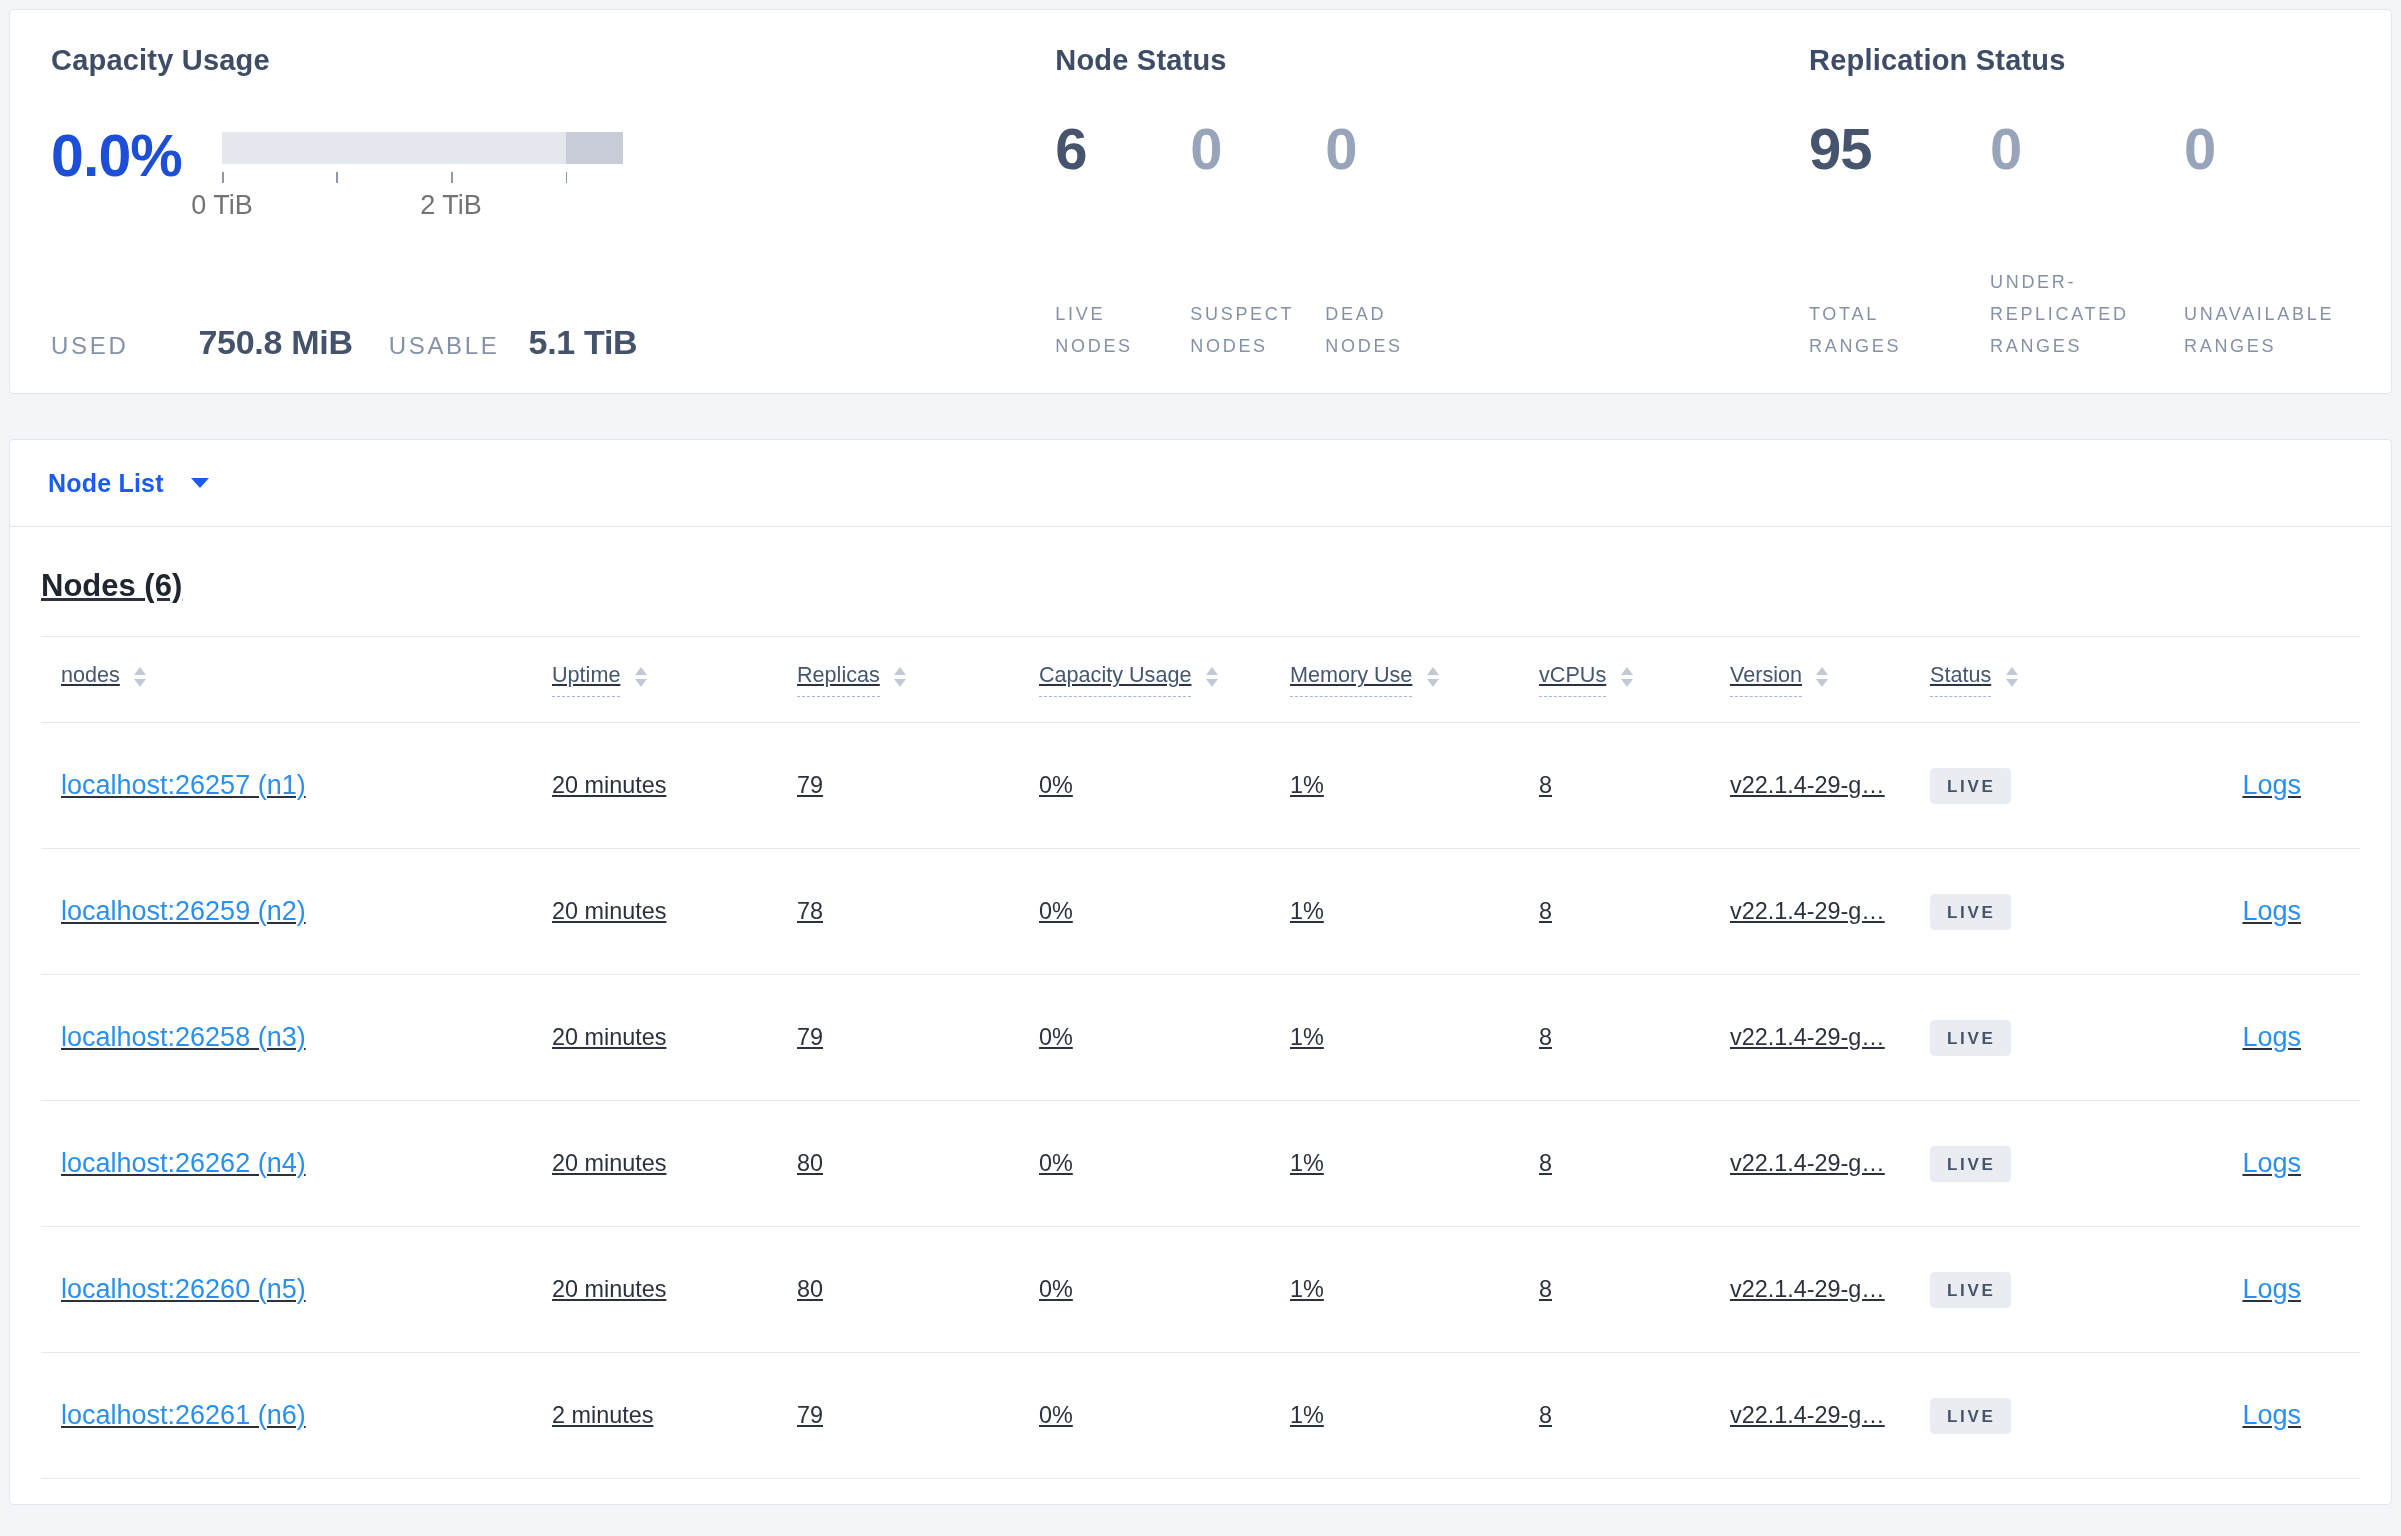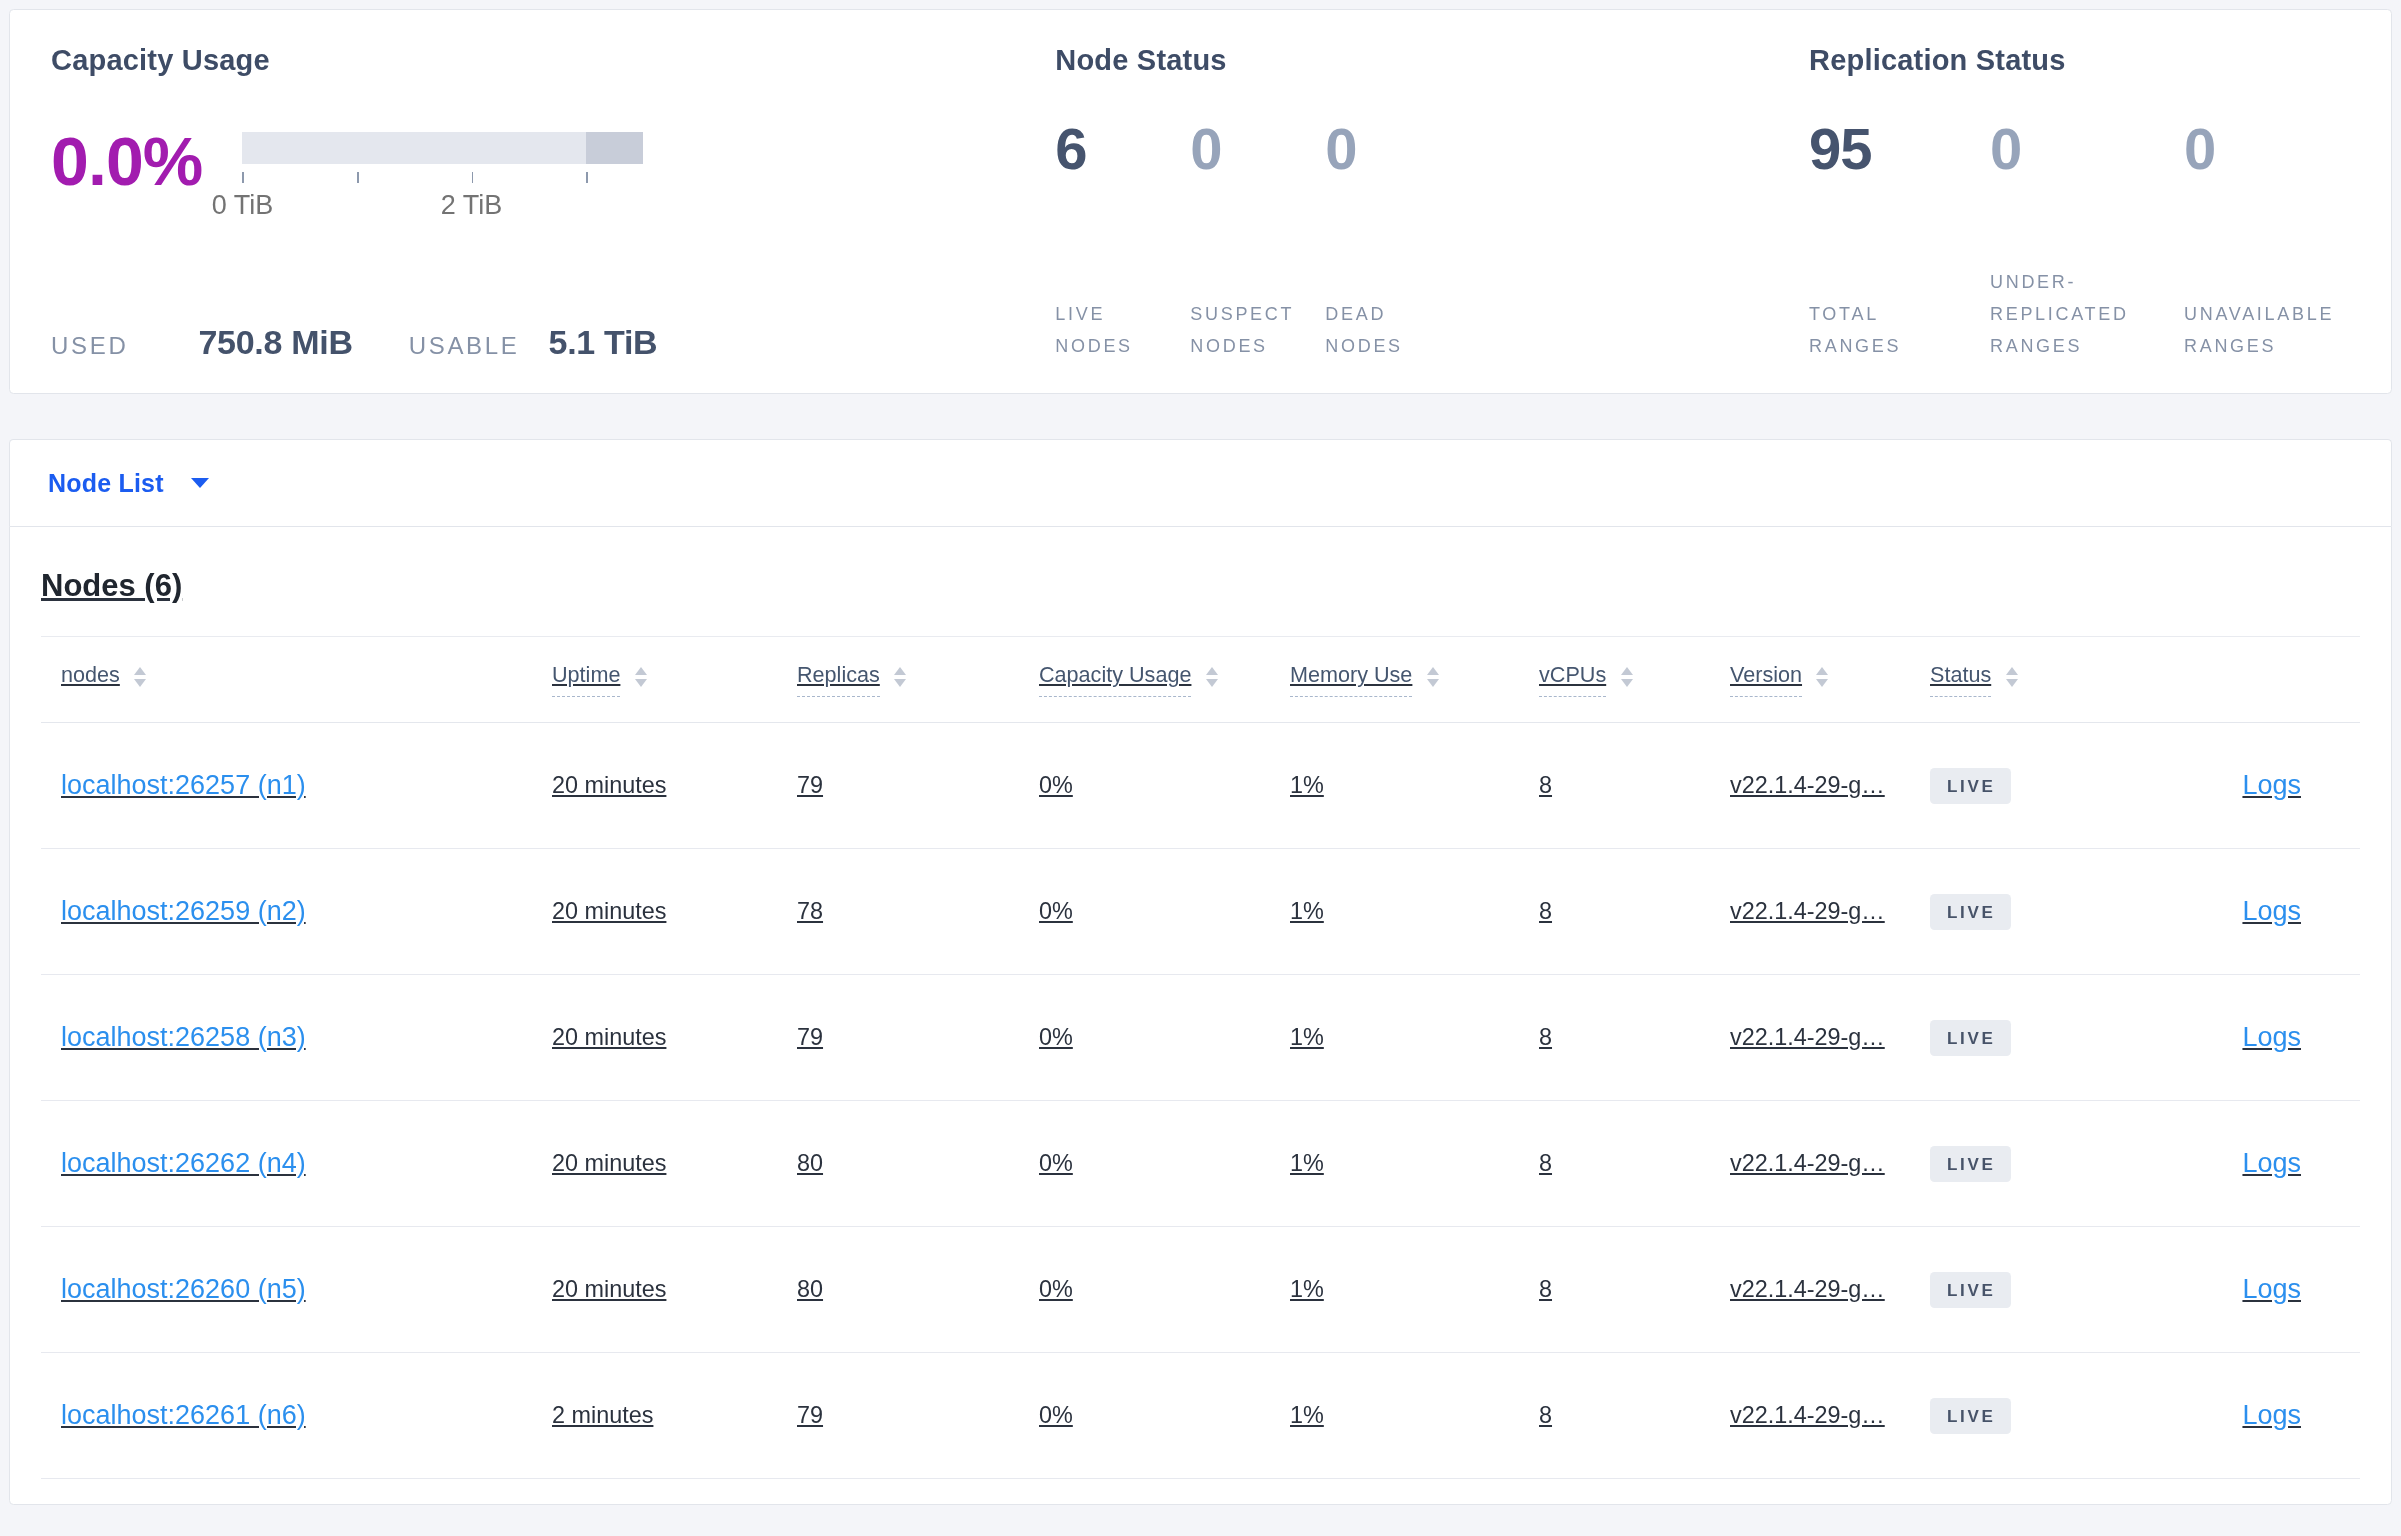--- a/index.html
+++ b/index.html
@@ -32,23 +32,23 @@
   .panel-title {
     font-size:29px;
     font-weight:700;
     color:#3e4c66;
     letter-spacing:0.2px;
   }
 
   
   .cap-gauge-row { display:flex; align-items:flex-start; margin-top:50px; }
   .cap-percent {
-    font-size:68px;
+    font-size:59px;
     font-weight:700;
-    color:#a21caf;
+    color:#1d4ed8;
     line-height:1.0;
     letter-spacing:-0.9px;
   }
   .bar-wrap { margin-left:40px; width:401px; margin-top:5.4px; }
   .bar { position:relative; height:32px; background:#e4e7ee; overflow:hidden; }
   .bar-dark { position:absolute; top:0; right:0; height:100%; width:14.29%; background:#c8cdd9; }
   .bar-ticks { position:relative; height:12.6px; margin-top:7.2px; }
   .bar-tick { position:absolute; top:0; width:1.8px; height:11.7px; background:#8d99ad; }
   .bar-ticklabels { position:relative; height:27px; margin-top:5.4px; }
   .bar-ticklabel {
@@ -56,21 +56,21 @@
     font-size:27px; color:#737373; white-space:nowrap;
   }
   .cap-used-row { margin-top:auto; display:flex; align-items:baseline; }
   .kv-label {
     font-size:24px; color:#8591a6; letter-spacing:2.7px; font-weight:400;
   }
   .kv-value {
     font-size:34px; color:#44526b; font-weight:700; letter-spacing:-0.3px;
   }
   .m-used-val  { margin-left:70px; }
-  .m-usable    { margin-left:56px; }
+  .m-usable    { margin-left:36px; }
   .m-usable-val{ margin-left:29px; }
 
   
   .stat-row { display:flex; margin-top:43px; flex:1; }
   .stat-col { display:flex; flex-direction:column; }
   .ns-col   { width:97px; margin-right:38px; }
   .rs-col-1 { width:140px; margin-right:41px; }
   .rs-col-2 { width:158px; margin-right:36px; }
   .rs-col-3 { width:207px; }
   .stat-num {

